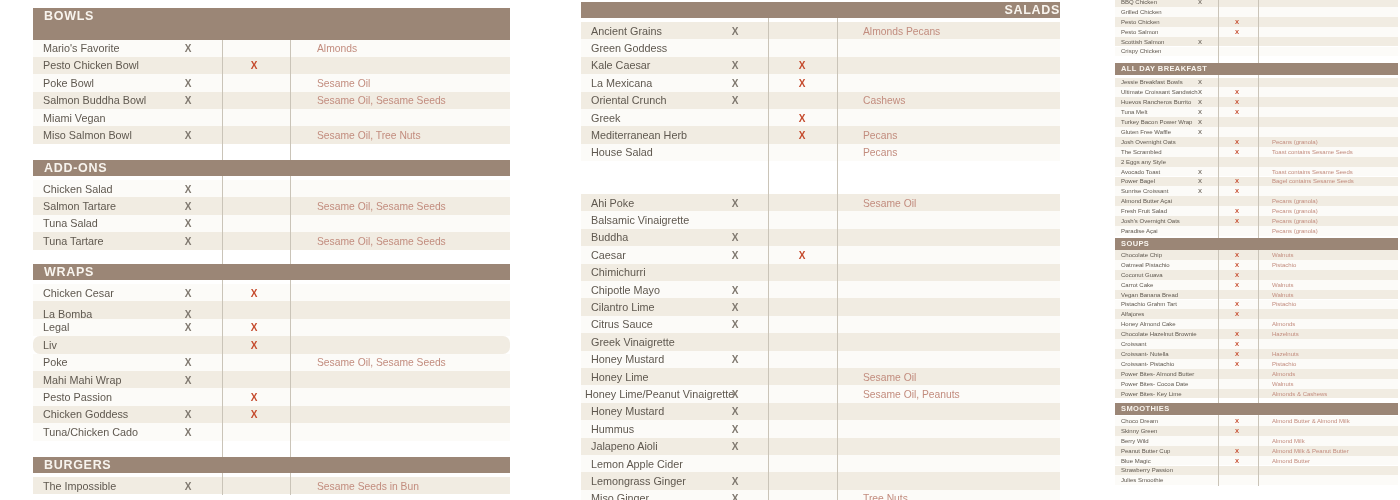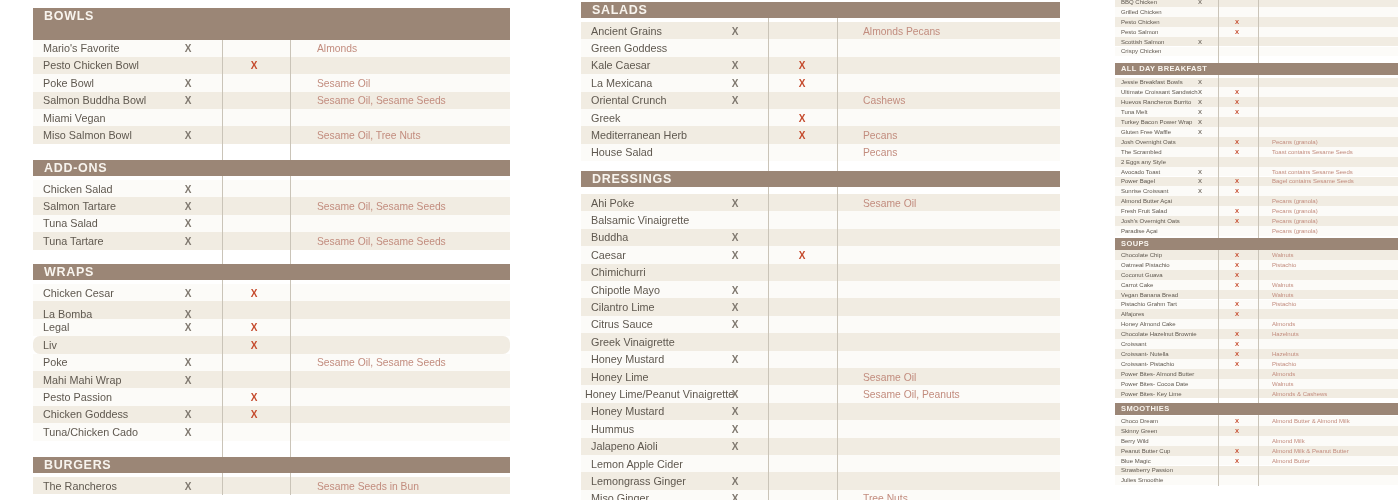--- a/index.html
+++ b/index.html
@@ -122,29 +122,29 @@
       <span class="nm" style="left: 10px;">Chicken Goddess</span>
       <span class="mk" style="left: 140px; width: 30px;">X</span>
       <span class="mk red" style="left: 206px; width: 30px;">X</span>
     </div>
     <div class="row lg plain" style="top: 423.2px; height: 17.4px;">
       <span class="nm" style="left: 10px;">Tuna/Chicken Cado</span>
       <span class="mk" style="left: 140px; width: 30px;">X</span>
     </div>
     <div class="shead lg" style="top: 457px; height: 16px; line-height: 16px;">BURGERS</div>
     <div class="row lg beige" style="top: 477px; height: 17.4px;">
-      <span class="nm" style="left: 10px;">The Rancheros</span>
+      <span class="nm" style="left: 10px;">The Impossible</span>
       <span class="mk" style="left: 140px; width: 30px;">X</span>
       <span class="al" style="left: 284px;">Sesame Seeds in Bun</span>
     </div>
   </div>
 <div class="col" style="left: 581px; width: 479px;">
     <div class="vline" style="left: 187px; top: 18px; height: 482px;"></div>
     <div class="vline" style="left: 256px; top: 18px; height: 482px;"></div>
-    <div class="shead lg" style="top: 2px; height: 16px; line-height: 16px;">SALADS</div>
+    <div class="shead lg" style="top: 2px; height: 16px; line-height: 16px; text-align: right;">SALADS</div>
     <div class="row lg beige" style="top: 22px; height: 17.4px;">
       <span class="nm" style="left: 10px;">Ancient Grains</span>
       <span class="mk" style="left: 139px; width: 30px;">X</span>
       <span class="al" style="left: 282px;">Almonds Pecans</span>
     </div>
     <div class="row lg plain" style="top: 39.4px; height: 17.4px;">
       <span class="nm" style="left: 10px;">Green Goddess</span>
     </div>
     <div class="row lg beige" style="top: 56.8px; height: 17.4px;">
       <span class="nm" style="left: 10px;">Kale Caesar</span>
@@ -167,21 +167,20 @@
     </div>
     <div class="row lg beige" style="top: 126.4px; height: 17.4px;">
       <span class="nm" style="left: 10px;">Mediterranean Herb</span>
       <span class="mk red" style="left: 206px; width: 30px;">X</span>
       <span class="al" style="left: 282px;">Pecans</span>
     </div>
     <div class="row lg plain" style="top: 143.8px; height: 17.4px;">
       <span class="nm" style="left: 10px;">House Salad</span>
       <span class="al" style="left: 282px;">Pecans</span>
     </div>
-    <div class="shead lg" style="top: 171px; height: 16px; line-height: 16px;">DRESSINGS</div>
     <div class="row lg beige" style="top: 194px; height: 17.4px;">
       <span class="nm" style="left: 10px;">Ahi Poke</span>
       <span class="mk" style="left: 139px; width: 30px;">X</span>
       <span class="al" style="left: 282px;">Sesame Oil</span>
     </div>
     <div class="row lg plain" style="top: 211.4px; height: 17.4px;">
       <span class="nm" style="left: 10px;">Balsamic Vinaigrette</span>
     </div>
     <div class="row lg beige" style="top: 228.8px; height: 17.4px;">
       <span class="nm" style="left: 10px;">Buddha</span>

